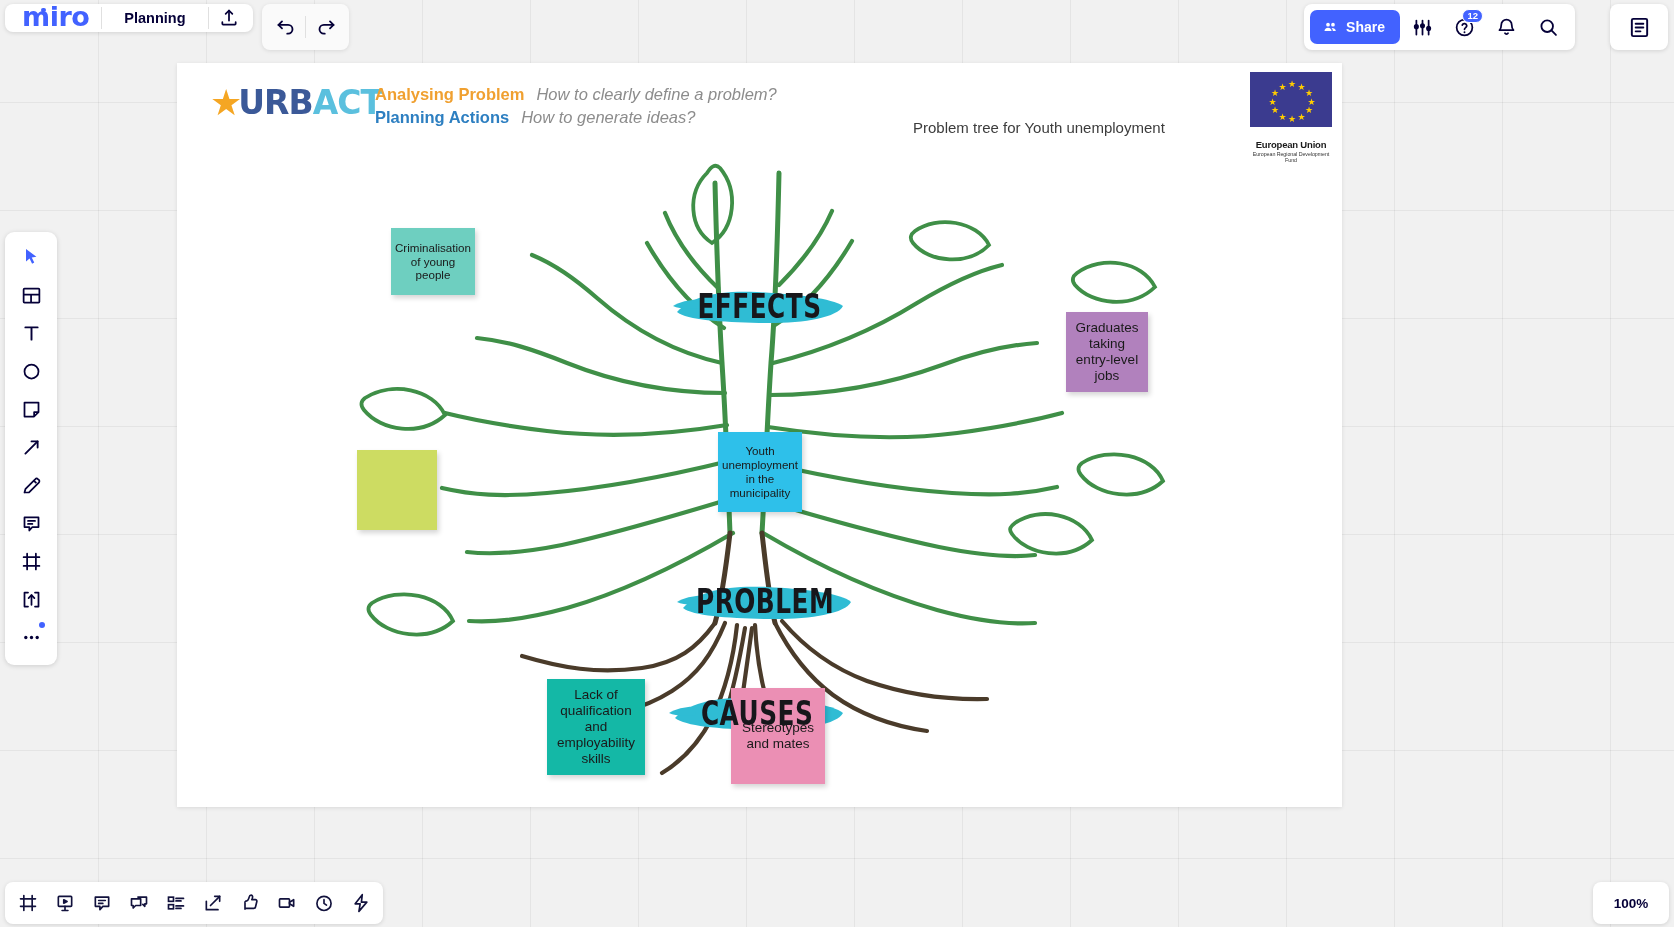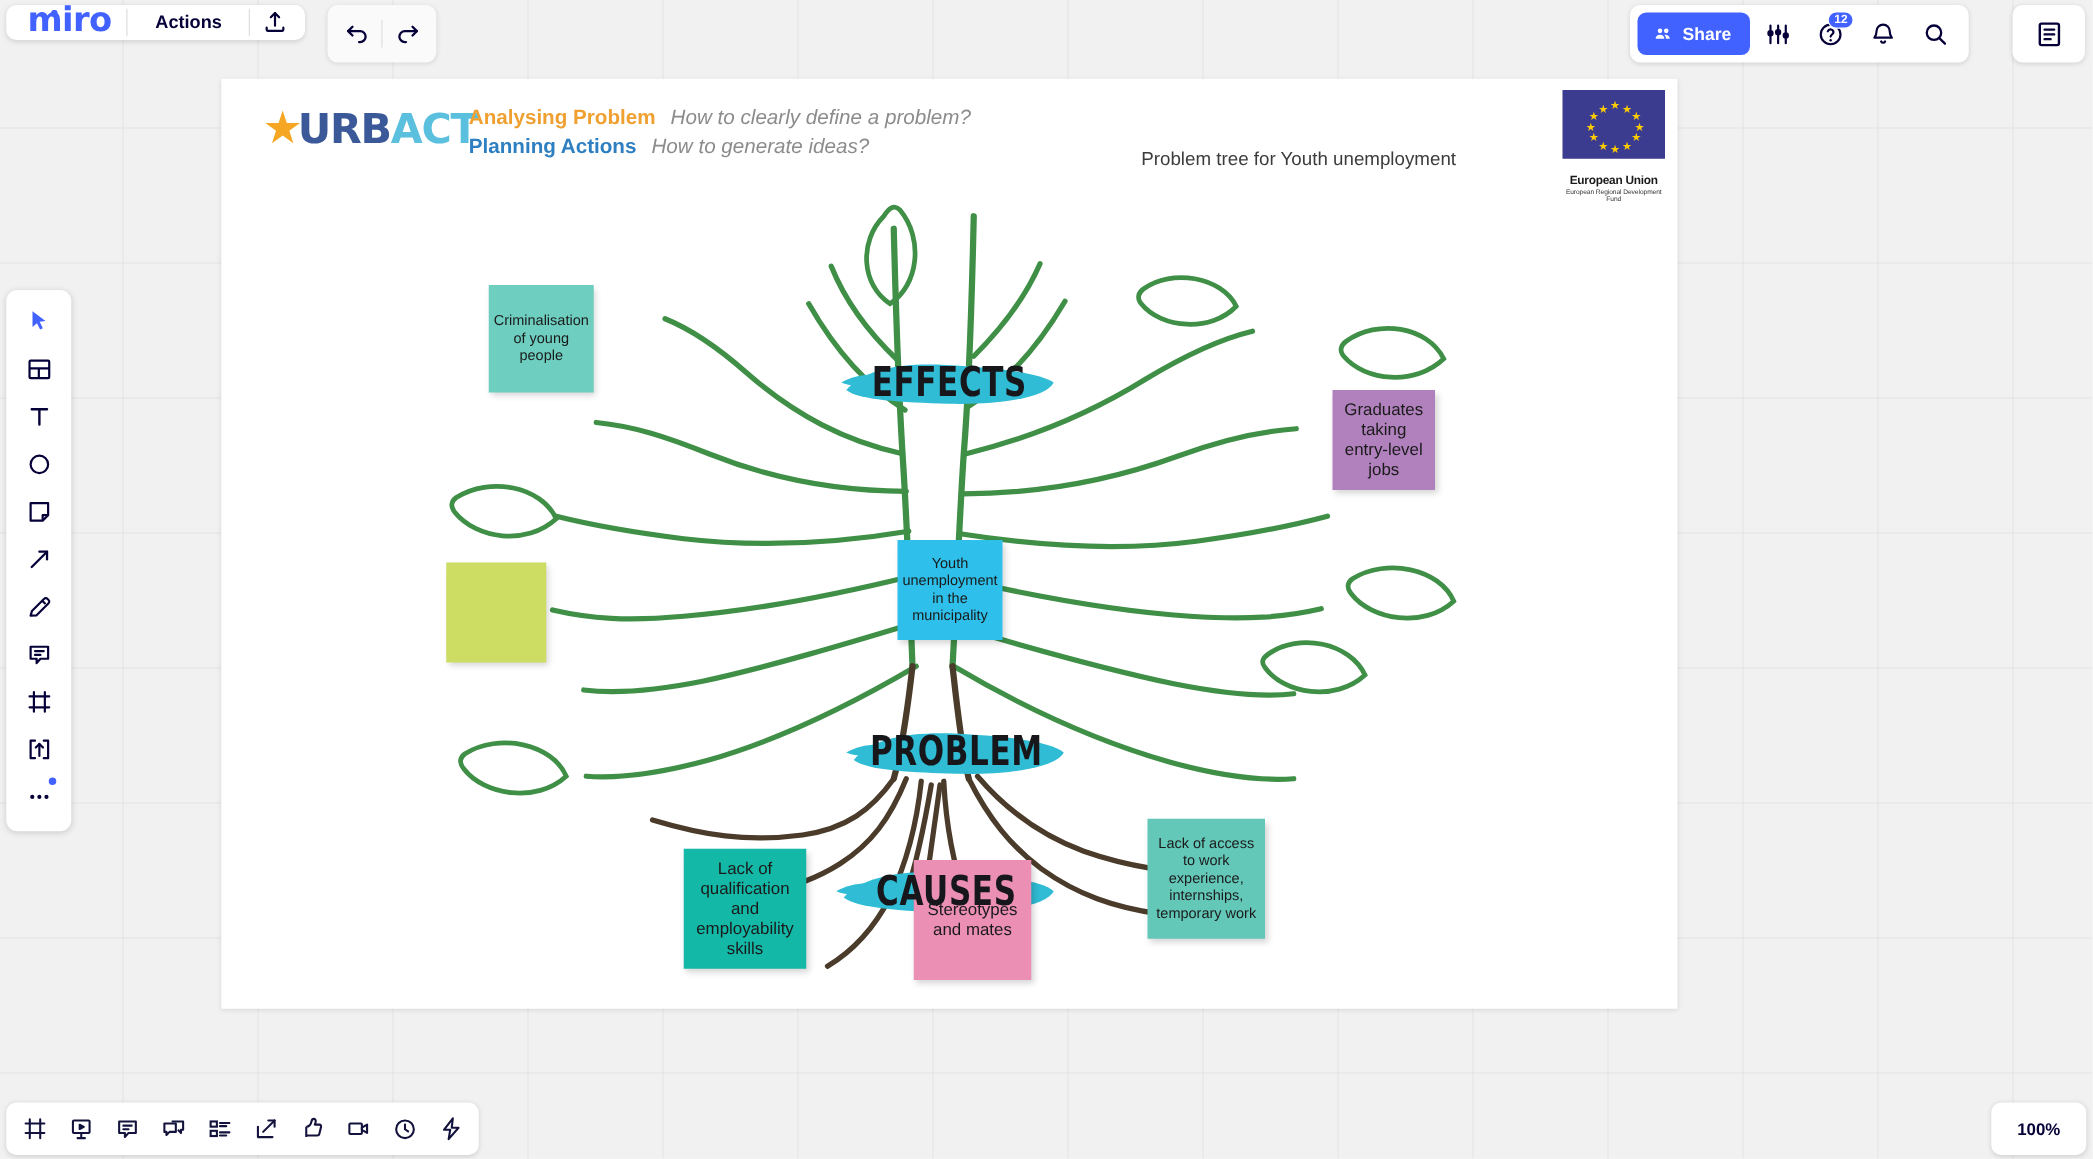--- a/index.html
+++ b/index.html
@@ -209,21 +209,21 @@
 <div id="app">
 
   <div class="canvas-bg"></div>
 
   <div class="topbar-left">
     <div class="miro-logo">
       <span>miro</span>
       <span class="dot"></span>
     </div>
     <div class="vdiv"></div>
-    <div class="doc-title">Actions</div>
+    <div class="doc-title">Planning</div>
     <div class="vdiv"></div>
     <div class="tb-btn">
       <svg width="20" height="20" viewBox="0 0 24 24" fill="none" stroke="#050038" stroke-width="2.1" stroke-linecap="round" stroke-linejoin="round">
         <path d="M12 15V3"></path>
           <path d="M8 7l4-4 4 4"></path>
           <path d="M4 17v2a1 1 0 001 1h14a1 1 0 001-1v-2"></path>
       </svg>
     </div>
   </div>
 
@@ -527,21 +527,21 @@
     </div>
 
     <div class="seclabel" style="left:490px; top:625px; width:180px; height:50px;">
       <svg class="brush" viewBox="0 0 180 50" preserveAspectRatio="none">
         <path d="M8 30 C22 14 52 8 92 10 C130 12 166 16 176 25 C170 37 132 43 90 42 C52 41 18 38 8 30 Z" fill="#2fbcd4"></path>
         <path d="M2 25 C10 20 22 18 30 19 L28 27 C18 28 8 28 2 25 Z" fill="#2fbcd4"></path>
       </svg>
       <span>CAUSES</span>
     </div>
 
-    <div class="sticky" style="left:214px; top:165px; width:84px; height:86px; background:#6ecfc0;">
+    <div class="sticky" style="left:214px; top:165px; width:84px; height:67px; background:#6ecfc0;">
       <span>Criminalisation of young people</span>
     </div>
 
     <div class="sticky" style="left:180px; top:387px; width:80px; height:80px; background:#cddc62;">
       <span></span>
     </div>
 
     <div class="sticky big" style="left:889px; top:249px; width:82px; height:80px; background:#b181bd;">
       <span>Graduates taking entry-level jobs</span>
     </div>
@@ -551,18 +551,15 @@
     </div>
 
     <div class="sticky big" style="left:370px; top:616px; width:98px; height:96px; background:#14b8a6;">
       <span>Lack of qualification and employability skills</span>
     </div>
 
     <div class="sticky big" style="left:554px; top:625px; width:94px; height:96px; background:#eb8fb4;">
       <span>Stereotypes and mates</span>
     </div>
 
-    <div class="sticky" style="left:741px; top:592px; width:94px; height:96px; background:#63c8b8;">
-      <span>Lack of access to work experience, internships, temporary work</span>
-    </div>
 
   </div>
 </div>
 
 </body></html>

